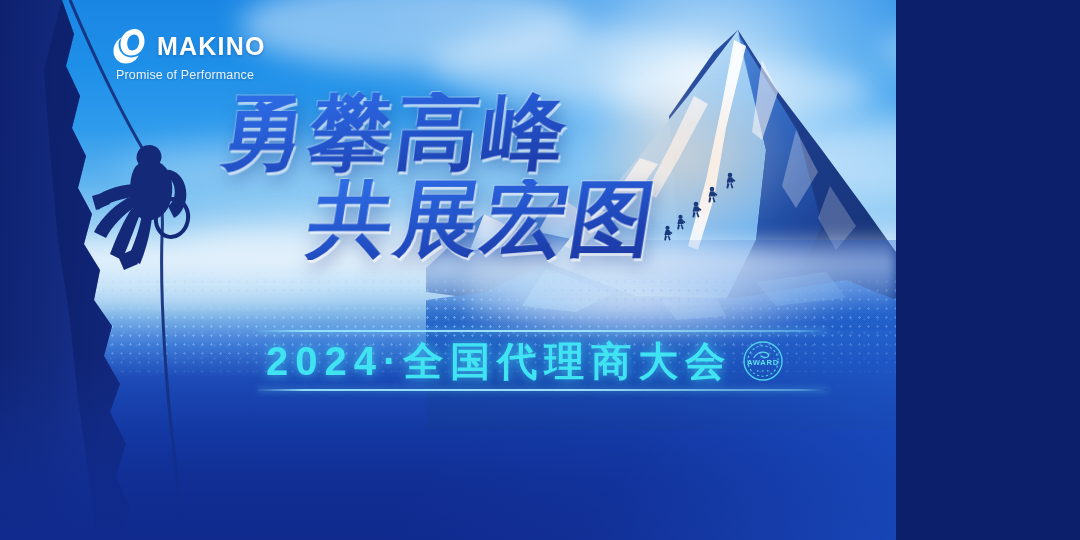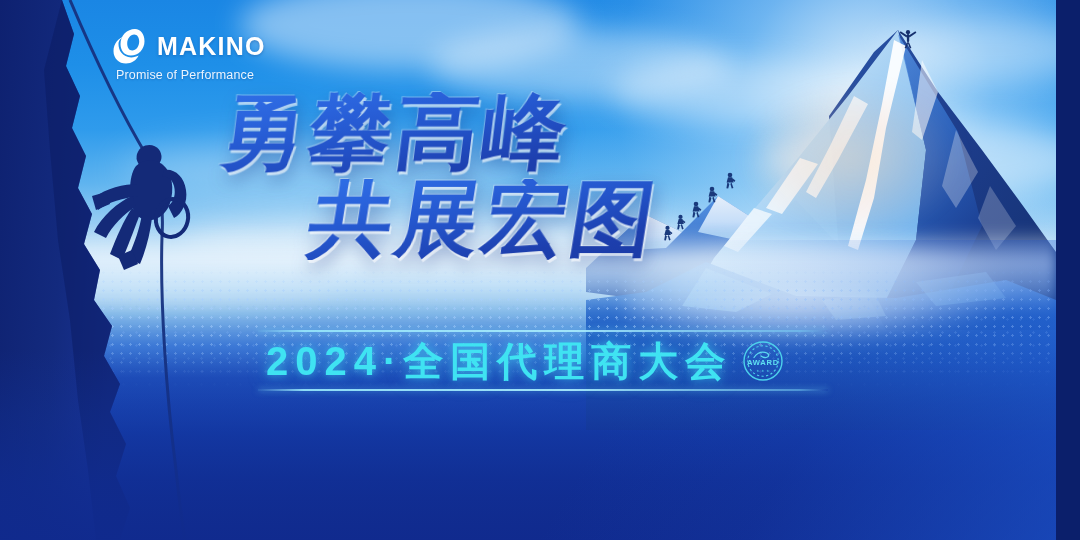--- a/index.html
+++ b/index.html
@@ -1,18 +1,18 @@
 <!DOCTYPE html>
 <html><head>
 <meta charset="utf-8">
 <style>
   html,body{margin:0;padding:0;background:#0b1f6b;}
   *{box-sizing:border-box;}
   .stage{
-    position:relative;width:1056px;height:540px;overflow:hidden;
+    position:relative;width:896px;height:540px;overflow:hidden;
     font-family:"Liberation Sans","DejaVu Sans",sans-serif;
     background:#1546b4;
   }
 
   
   .sky{
     position:absolute;inset:0;
     background:
       linear-gradient(180deg,
         #1a86e4 0%,

